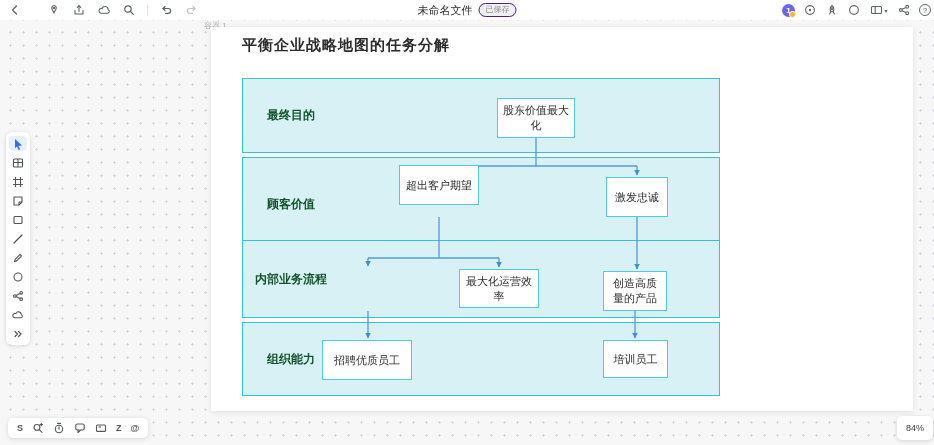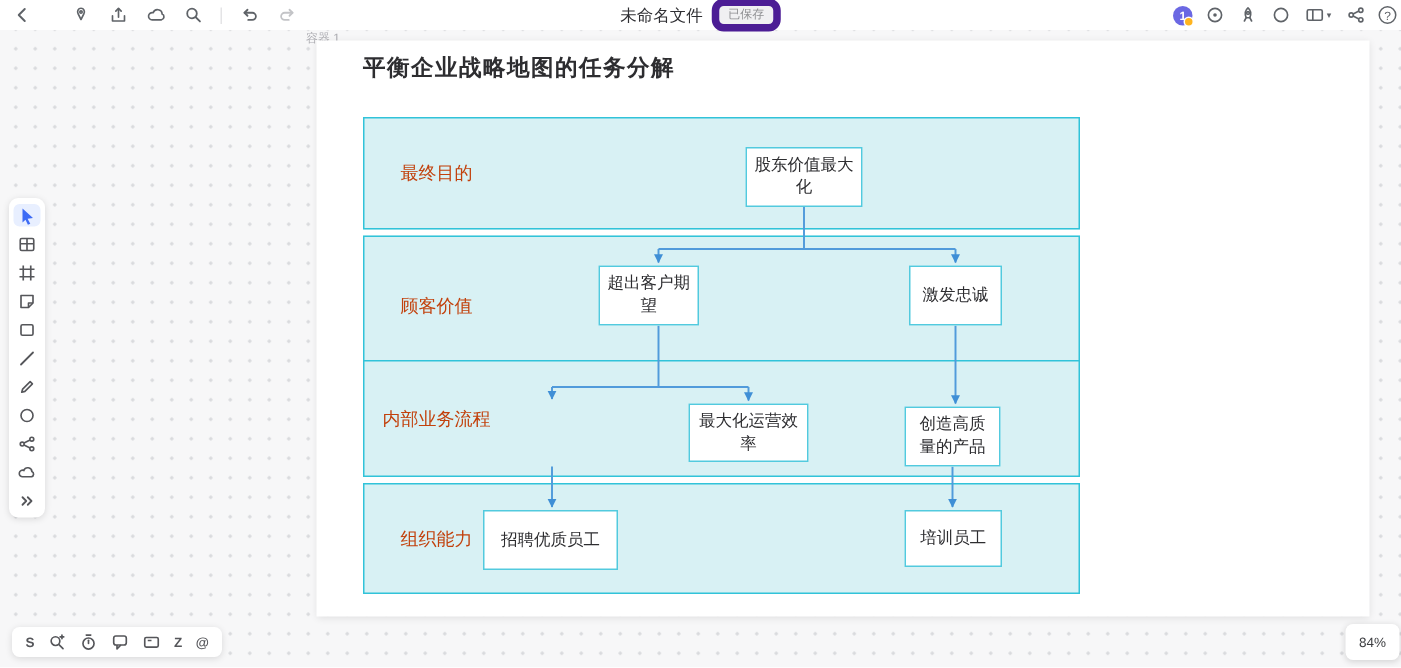--- a/index.html
+++ b/index.html
@@ -8,21 +8,21 @@
 
   
   .topbar { position:absolute; top:0; left:0; width:934px; height:20px; background:#fff; z-index:30; }
   .tb-left { position:absolute; left:8px; top:0; height:20px; display:flex; align-items:center; gap:11px; }
   .tb-center { position:absolute; left:50%; top:0; transform:translateX(-50%); height:20px; display:flex; align-items:center; gap:6px; }
   .tb-right { position:absolute; right:3px; top:0; height:20px; display:flex; align-items:center; gap:8px; }
   .icon-btn { width:14px; height:14px; display:flex; align-items:center; justify-content:center; cursor:pointer; }
   .icon-btn svg { display:block; }
   .tb-divider { width:1px; height:11px; background:#e4e4e6; }
   .file-name { font-size:11px; color:#2f2f33; }
-  .status-badge { font-size:8px; color:#8f9093; background:#f0f0f2; border:5px solid #4c1d95; border-radius:8px; padding:1px 6px; line-height:1.2; }
+  .status-badge { font-size:8px; color:#8f9093; background:#f0f0f2; border:1px solid #4c1d95; border-radius:8px; padding:1px 6px; line-height:1.2; }
   .avatar { width:13px; height:13px; border-radius:50%; background:#6b68e3; color:#fff; font-size:8px; font-weight:bold; display:flex; align-items:center; justify-content:center; position:relative; }
   .avatar::after { content:""; position:absolute; right:-1px; bottom:-1px; width:5px; height:5px; border-radius:50%; background:#ffb41f; border:1px solid #fff; }
   .help-circle { width:12px; height:12px; border:1.1px solid #5f6368; border-radius:50%; font-size:8px; color:#5f6368; display:flex; align-items:center; justify-content:center; }
   .caret { font-size:6px; color:#5f6368; margin-left:1px; }
 
   
   .canvas { position:absolute; top:20px; left:0; width:934px; height:425px; background:#f7f7f8;
     background-image:radial-gradient(circle, #d9dadd 1px, transparent 1.1px);
     background-size:13px 13px; background-position:4px 6px; }
   .frame-label { position:absolute; left:204px; top:0px; font-size:8px; color:#adadb2; }
@@ -32,27 +32,27 @@
   .diagram-title { position:absolute; left:31px; top:9px; width:478px; text-align:left;
     font-size:15px; font-weight:bold; color:#2d2d30; letter-spacing:1px; }
 
   .band { position:absolute; left:31px; width:478px; background:#d8f1f4; border:1.5px solid #31c3d9; }
   .band-1 { top:51px; height:75px; }
   .band-2 { top:130px; height:94px; }
   .band-3 { top:213px; height:78px; }
   .band-4 { top:295px; height:74px; }
   .band-label { position:absolute; left:0; top:0; width:96px; height:100%;
     display:flex; align-items:center; justify-content:center;
-    font-size:12px; font-weight:normal; color:#c2410c; }
+    font-size:12px; font-weight:bold; color:#14532d; }
 
   .node { position:absolute; background:#fff; border:1.3px solid #52cade; color:#2d2d30;
     font-size:11px; line-height:1.35; display:flex; align-items:center; justify-content:center;
     text-align:center; padding:2px 5px; }
   .n1 { left:286px; top:71px;  width:78px; height:40px; }
-  .n2 { left:188px; top:150px; width:67px; height:40px; }
+  .n2 { left:188px; top:138px; width:80px; height:40px; }
   .n3 { left:395px; top:150px; width:62px; height:40px; }
   .n4 { left:117px; top:241px; width:80px; height:43px; }
   .n5 { left:248px; top:242px; width:80px; height:39px; }
   .n6 { left:392px; top:244px; width:64px; height:40px; }
   .n7 { left:111px; top:313px; width:90px; height:40px; }
   .n8 { left:392px; top:313px; width:65px; height:38px; }
 
   .connectors { position:absolute; left:0; top:0; width:702px; height:384px; pointer-events:none; }
 
   

